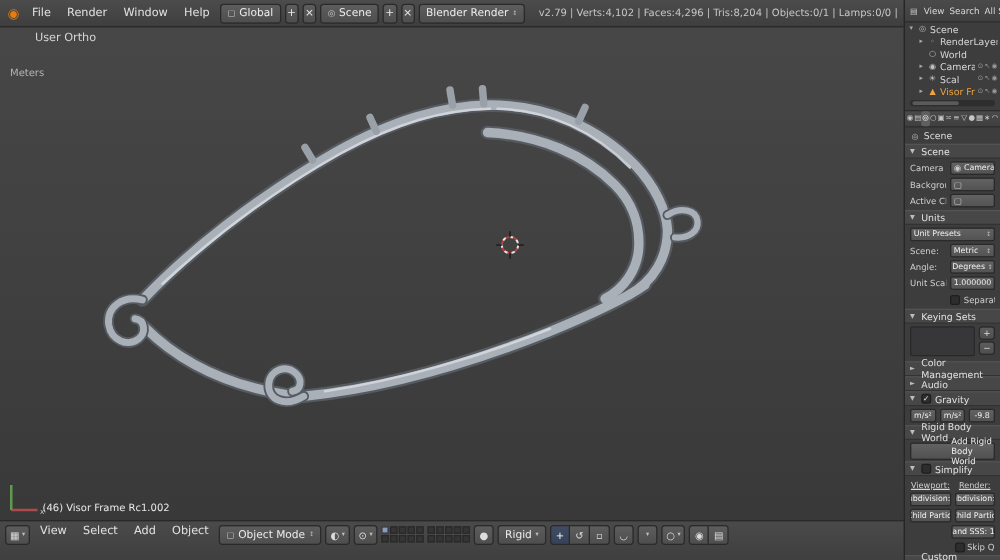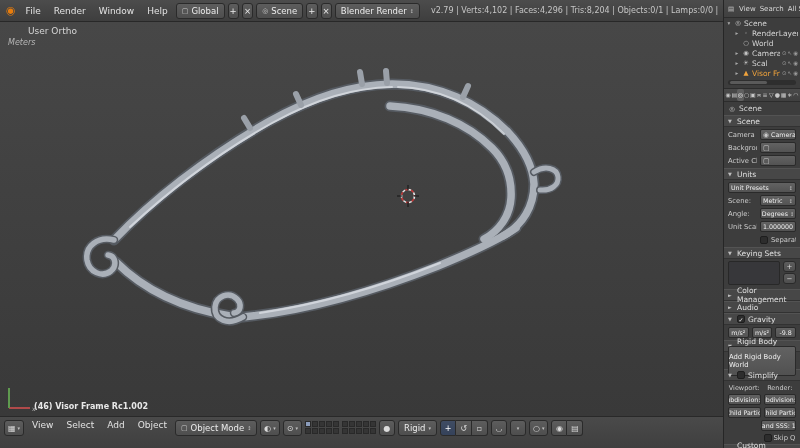--- a/index.html
+++ b/index.html
@@ -17,22 +17,22 @@
   .sq { width:16px; justify-content:center; padding:0; }
   .darr { font-size:5px; color:#c0c0c0; }
   .ficon { font-size:7px; color:#c9c9c9; }
   #stats { font-size:8px; color:#c6c6c6; margin-left:8px; overflow:hidden; }
   #blenderlogo { color:#e87d0d; font-size:11px; padding:0 2px; }
 
   
   #viewport { position:absolute; left:0; top:22px; width:723px; height:394px;
     background:linear-gradient(#474747,#393939); overflow:hidden; }
   #view-name { position:absolute; left:8px; top:4px; font-size:9px; color:#d6d6d6;margin-left:20px; }
-  #view-units { position:absolute; left:8px; top:16px; font-size:8px; color:#b5b5b5;font-style:italic; }
-  #obj-name { position:absolute; left:34px; bottom:5px; font-size:8px; color:#e8e8e8;font-weight:bold; }
+  #view-units { position:absolute; left:8px; top:32px; font-size:8px; color:#b5b5b5; }
+  #obj-name { position:absolute; left:34px; bottom:5px; font-size:8px; color:#e8e8e8; }
   #axis-gizmo { position:absolute; left:4px; bottom:2px; }
 
   
   #toolbar { position:absolute; left:0; top:416px; width:723px; height:32px;
     background:linear-gradient(#4a4a4a,#3f3f3f); border-top:1px solid #292929;
     display:flex; align-items:flex-start; gap:3px; padding:3px 4px 0 4px; white-space:nowrap; }
   .iconbtn { background:linear-gradient(#5d5d5d,#4e4e4e); border:1px solid #2a2a2a; border-radius:3px;
     height:16px; min-width:16px; display:inline-flex; align-items:center; justify-content:center;
     gap:2px; font-size:8px; color:#dcdcdc; padding:0 3px; }
   .iconbtn.pressed { background:linear-gradient(#3f4c63,#35425a); color:#fff; }
@@ -75,21 +75,21 @@
   .prow.two > * { flex:1; min-width:0; }
   .plabel { width:29px; font-size:6.8px; color:#cdcdcd; overflow:hidden; white-space:nowrap; flex-shrink:0; }
   .fld { flex:1; background:linear-gradient(#626262,#535353); border:1px solid #2a2a2a; border-radius:2px;
     height:11px; font-size:6.3px; color:#f0f0f0; display:flex; align-items:center; justify-content:center;
     gap:2px; overflow:hidden; white-space:nowrap; padding:0 2px; min-width:0; }
   .fld.left { justify-content:flex-start; }
   .cb { width:8px; height:8px; background:#2d2d2d; border:1px solid #1e1e1e; border-radius:2px;
     display:inline-flex; align-items:center; justify-content:center; font-size:6px; color:#efefef; flex-shrink:0; }
   .cblabel { font-size:6.8px; color:#cdcdcd; overflow:hidden; white-space:nowrap; }
   .btn { background:linear-gradient(#626262,#515151); border:1px solid #2a2a2a; border-radius:2px;
-    height:30px; font-size:6.8px; color:#f0f0f0; display:flex; align-items:center; justify-content:center; flex:1; }
+    height:14px; font-size:6.8px; color:#f0f0f0; display:flex; align-items:center; justify-content:center; flex:1;padding-left:32px; }
   .listbox { height:24px; background:#37373a; border:1px solid #282828; border-radius:2px; flex:1; }
   .sidebtns { display:flex; flex-direction:column; gap:1px; width:13px; flex-shrink:0; }
   .sidebtns .iconbtn { height:11px; min-width:13px; font-size:7px; }
   .collabel { font-size:6.5px; color:#cdcdcd; text-align:center; overflow:hidden; white-space:nowrap; }
 </style>
 </head>
 <body>
 
 <div id="topbar">
   <span id="blenderlogo">◉</span>
@@ -466,21 +466,21 @@
       <span class="btn">Add Rigid Body World</span>
     </div>
   </div>
 
   <div class="phead">
     <span class="tri">▼</span>
     <span class="cb"></span>
     <span>Simplify</span>
   </div>
   <div class="pbody">
-    <div class="prow two" style="height:9px;">
+    <div class="prow two" style="height:9px;text-decoration:underline;">
       <span class="collabel">Viewport:</span>
       <span class="collabel">Render:</span>
     </div>
     <div class="prow two">
       <span class="fld">Subdivision: 6</span>
       <span class="fld">Subdivision: 6</span>
     </div>
     <div class="prow two">
       <span class="fld">Child Particl</span>
       <span class="fld">Child Particl</span>

